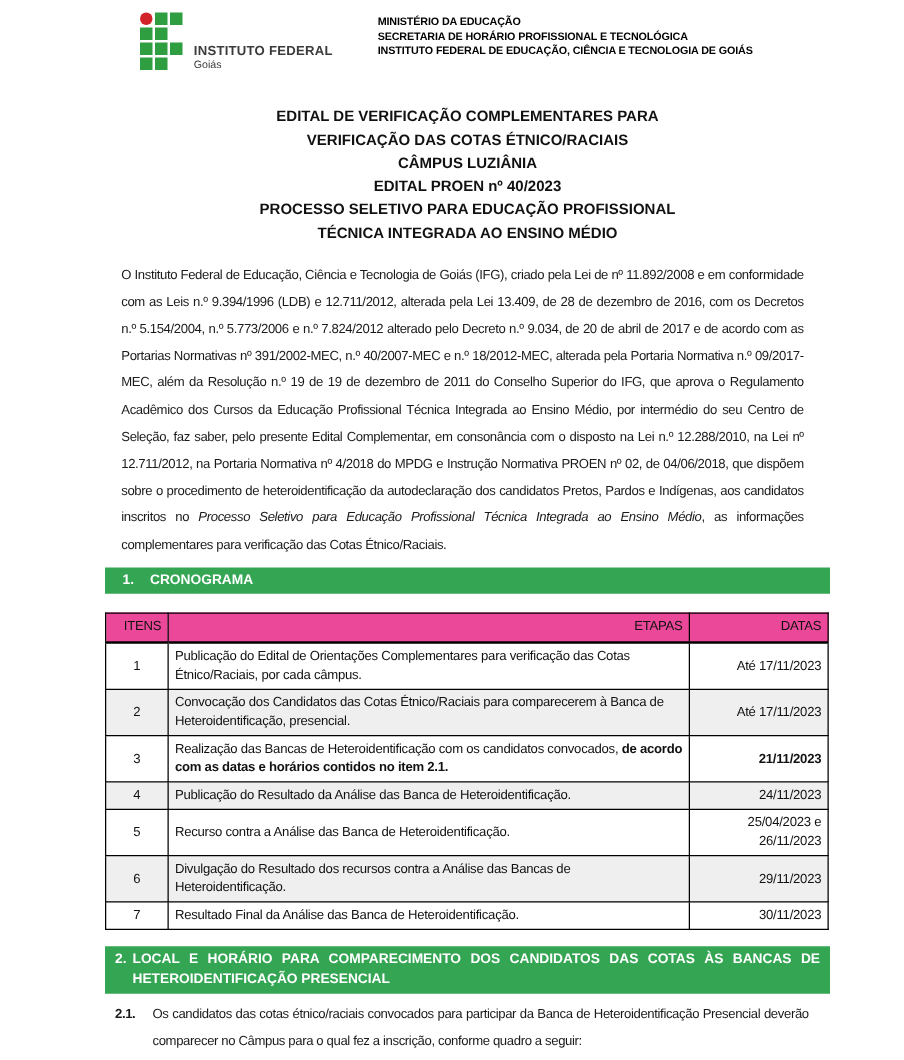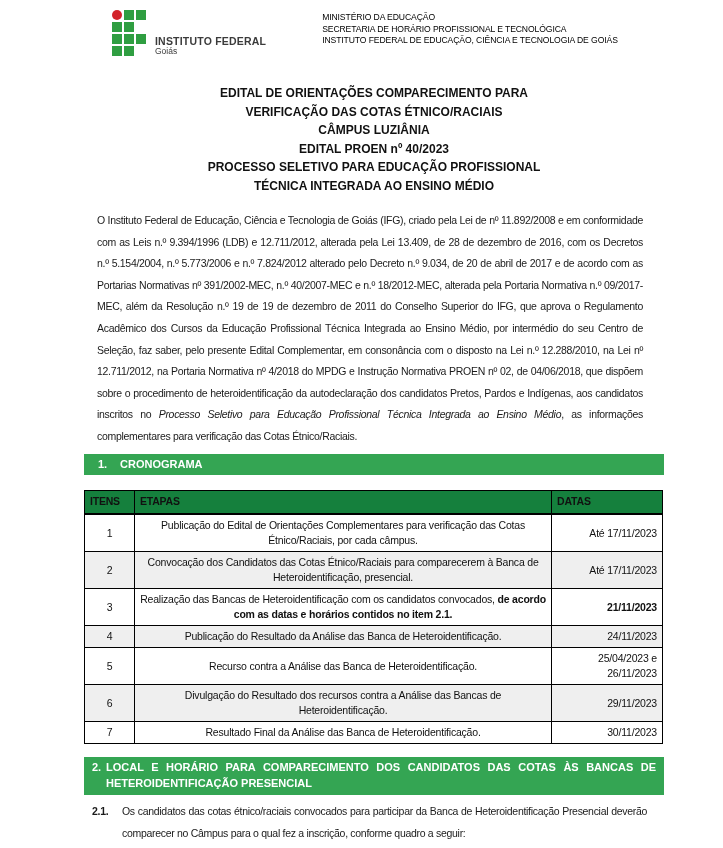--- a/index.html
+++ b/index.html
@@ -14,43 +14,43 @@
   
   .top-header { display:flex; align-items:flex-start; margin-left:28px; }
   .logo { display:flex; align-items:flex-end; gap:9px; margin-top:2px; }
   .logo-grid { display:grid; grid-template-columns:repeat(3,10px); grid-auto-rows:10px; gap:2px; }
   .cell { width:10px; height:10px; background:#2f9e41; }
   .cell.red { background:#d2232a; border-radius:50%; }
   .cell.empty { background:transparent; }
   .logo-text { line-height:1.05; }
   .logo-brand { font-weight:bold; font-size:10.5px; color:#3b3b3b; letter-spacing:.2px; }
   .logo-unit { font-size:8.5px; color:#3b3b3b; }
-  .ministry { margin-left:56px; margin-top:4px; font-weight:normal; font-size:8.6px; line-height:11.6px; color:#000; letter-spacing:-0.1px; }
+  .ministry { margin-left:36px; margin-top:4px; font-weight:bold; font-size:8.6px; line-height:11.6px; color:#000; letter-spacing:-0.1px; }
 
   
   .title-block { margin-top:28px; text-align:center; font-weight:bold; font-size:12px; line-height:18.5px; color:#111; }
 
   
   .intro { margin:15px 21px 0 13px; text-align:justify; font-size:10.5px; line-height:21.6px; letter-spacing:-0.3px; color:#1a1a1a; }
   .intro .it { font-style:italic; }
 
   
   .banner { background:#34a553; color:#ffffff; font-weight:bold; font-size:11px; }
   .banner1 { margin-top:6px; height:21px; line-height:21px; display:flex; padding-left:14px; }
   .banner1 .num { width:22px; }
   .banner2 { margin-top:13px; padding:3px 8px 4px 8px; display:flex; line-height:15.5px; }
   .banner2 .num { width:14px; flex:0 0 auto; }
   .banner2 .txt { flex:1; text-align:justify; }
 
   
   table.cronograma { margin-top:15px; width:579px; border-collapse:collapse; font-size:10.5px; letter-spacing:-0.2px; color:#111; }
   table.cronograma th, table.cronograma td { border:1px solid #000; padding:3px 5px; line-height:15px; vertical-align:middle; }
-  table.cronograma th { background:#15803d; font-weight:bold; text-align:left; height:24px; border-bottom-width:2px; }
+  table.cronograma th { background:#ec4899; font-weight:normal; text-align:right; height:24px; border-bottom-width:2px; }
   td.c-item { width:50px; text-align:center; }
-  td.c-etapa { width:418px; text-align:center; }
+  td.c-etapa { width:418px; text-align:left; }
   td.c-data { width:111px; text-align:right; }
   tr.shaded td { background:#efefef; }
   .bold { font-weight:bold; }
 
   
   .item21 { margin:6px 0 0 8px; display:flex; font-size:10.5px; line-height:21.5px; letter-spacing:-0.3px; color:#1a1a1a; }
   .item21 .num { width:30px; flex:0 0 auto; font-weight:bold; }
   .item21 .txt { flex:1; text-align:justify; margin-right:17px; }
 </style>
 </head>
@@ -80,21 +80,21 @@
       </div>
     </div>
     <div class="ministry">
       <div>MINISTÉRIO DA EDUCAÇÃO</div>
       <div>SECRETARIA DE HORÁRIO PROFISSIONAL E TECNOLÓGICA</div>
       <div>INSTITUTO FEDERAL DE EDUCAÇÃO, CIÊNCIA E TECNOLOGIA DE GOIÁS</div>
     </div>
   </div>
 
   <div class="title-block">
-    <div>EDITAL DE ORIENTAÇÕES COMPARECIMENTO PARA</div>
+    <div>EDITAL DE VERIFICAÇÃO COMPLEMENTARES PARA</div>
     <div>VERIFICAÇÃO DAS COTAS ÉTNICO/RACIAIS</div>
     <div>CÂMPUS LUZIÂNIA</div>
     <div>EDITAL PROEN nº 40/2023</div>
     <div>PROCESSO SELETIVO PARA EDUCAÇÃO PROFISSIONAL</div>
     <div>TÉCNICA INTEGRADA AO ENSINO MÉDIO</div>
   </div>
 
   <p class="intro"><span>O Instituto Federal de Educação, Ciência e Tecnologia de Goiás (IFG), criado pela Lei de nº 11.892/2008 e em conformidade com as Leis n.º 9.394/1996 (LDB) e 12.711/2012, alterada pela Lei 13.409, de 28 de dezembro de 2016, com os Decretos n.º 5.154/2004, n.º 5.773/2006 e n.º 7.824/2012 alterado pelo Decreto n.º 9.034, de 20 de abril de 2017 e de acordo com as Portarias Normativas nº 391/2002-MEC, n.º 40/2007-MEC e n.º 18/2012-MEC, alterada pela Portaria Normativa n.º 09/2017-MEC, além da Resolução n.º 19 de 19 de dezembro de 2011 do Conselho Superior do IFG, que aprova o Regulamento Acadêmico dos Cursos da Educação Profissional Técnica Integrada ao Ensino Médio, por intermédio do seu Centro de Seleção, faz saber, pelo presente Edital Complementar, em consonância com o disposto na Lei n.º 12.288/2010, na Lei nº 12.711/2012, na Portaria Normativa nº 4/2018 do MPDG e Instrução Normativa PROEN nº 02, de 04/06/2018, que dispõem sobre o procedimento de heteroidentificação da autodeclaração dos candidatos Pretos, Pardos e Indígenas, aos candidatos inscritos no </span><span class="it">Processo Seletivo para Educação Profissional Técnica Integrada ao Ensino Médio</span><span>, as informações complementares para verificação das Cotas Étnico/Raciais.</span></p>
 
   <div class="banner banner1">

